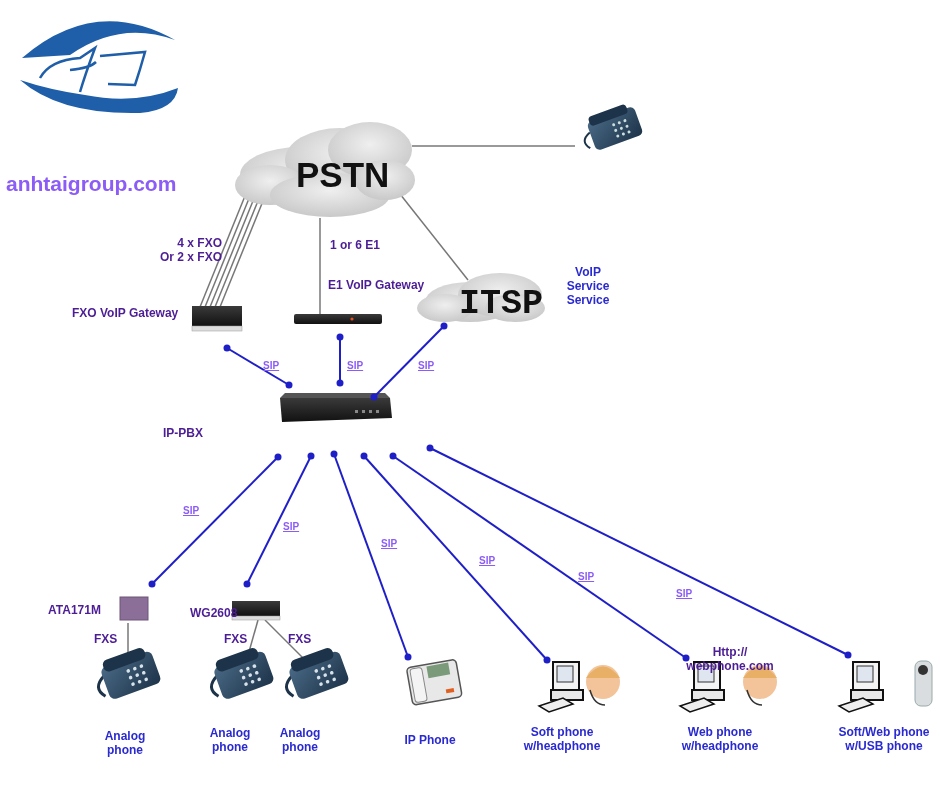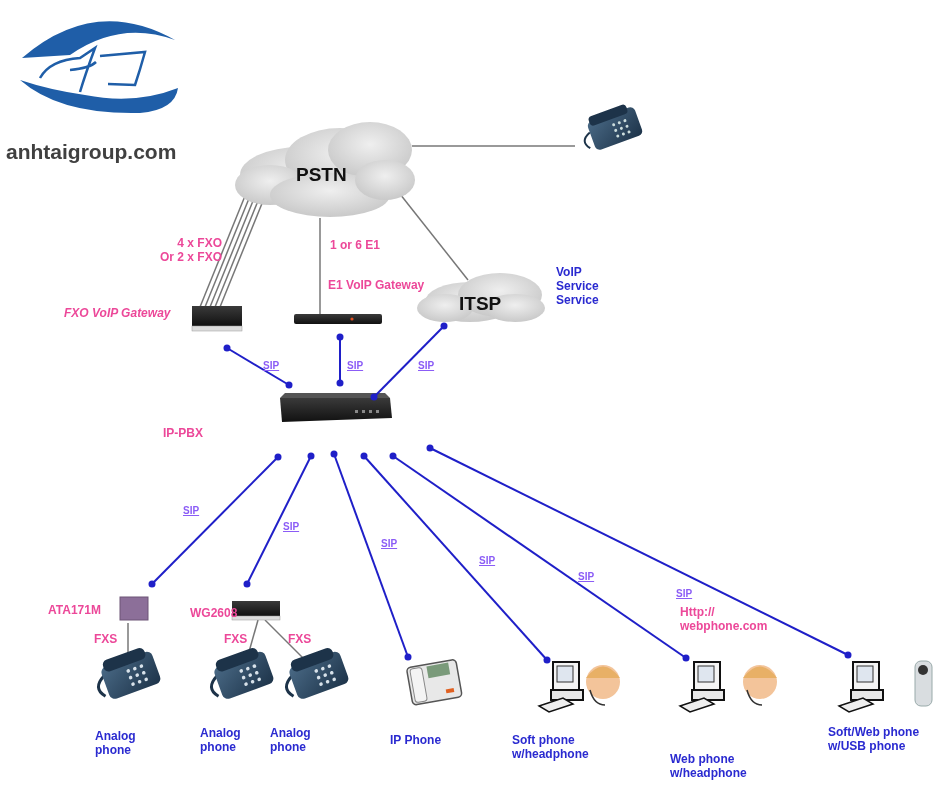--- a/index.html
+++ b/index.html
@@ -1,25 +1,25 @@
 <!DOCTYPE html>
 <html><head>
 <meta charset="utf-8">
 <style>
   html, body { margin:0; padding:0; background:#ffffff; }
   body { width:940px; height:788px; position:relative; overflow:hidden;
          font-family:"Liberation Sans", sans-serif; }
   #canvas { position:absolute; left:0; top:0; }
   .lbl { position:absolute; font-family:"Liberation Sans", sans-serif; font-weight:bold;
-         color:#ec4899; font-size:12px; line-height:14px; white-space:nowrap; }
+         color:#4c1d95; font-size:12px; line-height:14px; white-space:nowrap; }
   .blue { color:#2a2ad0; }
-  .ctr { }
-  .big { font-size:19px; line-height:30px; color:#111; }
+  .ctr { text-align:center; }
+  .big { font-size:35px; line-height:30px; color:#111; }
   .sip { font-size:10px; color:#8b5cf6;text-decoration:underline; }
-  .brand { font-size:21px; line-height:24px; color:#404040; font-weight:bold; }
+  .brand { font-size:21px; line-height:24px; color:#8b5cf6; font-weight:bold;margin-top:32px; }
 </style>
 </head>
 <body>
 
 <svg id="canvas" width="940" height="788" viewBox="0 0 940 788">
   <defs>
     <radialGradient id="cloudG" cx="50%" cy="40%" r="60%">
       <stop offset="0%" stop-color="#efefef"></stop>
       <stop offset="100%" stop-color="#c9c9c9"></stop>
     </radialGradient>
@@ -250,29 +250,29 @@
 
   <g>
     <rect x="915" y="661" width="17" height="45" rx="6" fill="#d9dde0" stroke="#9aa" stroke-width="1"></rect>
     <circle cx="923" cy="670" r="5" fill="#333"></circle>
   </g>
 </svg>
 
 <div class="lbl brand" style="left:6px;top:140px;">anhtaigroup.com</div>
 
 <div class="lbl big" style="left:296px;top:160px;">PSTN</div>
-<div class="lbl big" style="left:459px;top:289px;">ITSP</div>
+<div class="lbl big" style="left:459px;top:289px;font-family:Liberation Mono, monospace;">ITSP</div>
 
 <div class="lbl ctr" style="left:160px;top:236px;width:62px;text-align:right;">
   <div>4 x FXO</div>
   <div>Or 2 x FXO</div>
 </div>
 <div class="lbl" style="left:330px;top:238px;">1 or 6 E1</div>
 <div class="lbl" style="left:328px;top:278px;">E1 VoIP Gateway</div>
-<div class="lbl" style="left:64px;top:306px;font-style:italic;">FXO VoIP Gateway</div>
+<div class="lbl" style="left:72px;top:306px;">FXO VoIP Gateway</div>
 <div class="lbl blue ctr" style="left:556px;top:265px;width:64px;">
   <div>VoIP</div>
   <div>Service</div>
   <div>Service</div>
 </div>
 <div class="lbl" style="left:163px;top:398px;margin-top:28px;">IP-PBX</div>
 
 <div class="lbl sip" style="left:263px;top:359px;">SIP</div>
 <div class="lbl sip" style="left:347px;top:359px;">SIP</div>
 <div class="lbl sip" style="left:418px;top:359px;">SIP</div>
@@ -281,44 +281,44 @@
 <div class="lbl sip" style="left:381px;top:537px;">SIP</div>
 <div class="lbl sip" style="left:479px;top:554px;">SIP</div>
 <div class="lbl sip" style="left:578px;top:570px;">SIP</div>
 <div class="lbl sip" style="left:676px;top:587px;">SIP</div>
 
 <div class="lbl" style="left:48px;top:603px;">ATA171M</div>
 <div class="lbl" style="left:170px;top:606px;margin-left:20px;">WG2608</div>
 <div class="lbl" style="left:94px;top:632px;">FXS</div>
 <div class="lbl" style="left:224px;top:632px;">FXS</div>
 <div class="lbl" style="left:288px;top:632px;">FXS</div>
-<div class="lbl ctr" style="left:680px;top:605px;width:100px;">
+<div class="lbl ctr" style="left:680px;top:645px;width:100px;">
   <div>Http://</div>
   <div>webphone.com</div>
 </div>
 
 <div class="lbl blue ctr" style="left:95px;top:729px;width:60px;">
   <div>Analog</div>
   <div>phone</div>
 </div>
 <div class="lbl blue ctr" style="left:200px;top:726px;width:60px;">
   <div>Analog</div>
   <div>phone</div>
 </div>
 <div class="lbl blue ctr" style="left:270px;top:726px;width:60px;">
   <div>Analog</div>
   <div>phone</div>
 </div>
 <div class="lbl blue ctr" style="left:390px;top:733px;width:80px;">
   <div>IP Phone</div>
 </div>
-<div class="lbl blue ctr" style="left:512px;top:725px;width:100px;margin-top:8px;">
+<div class="lbl blue ctr" style="left:512px;top:725px;width:100px;">
   <div>Soft phone</div>
   <div>w/headphone</div>
 </div>
-<div class="lbl blue ctr" style="left:670px;top:752px;width:100px;">
+<div class="lbl blue ctr" style="left:670px;top:725px;width:100px;">
   <div>Web phone</div>
   <div>w/headphone</div>
 </div>
 <div class="lbl blue ctr" style="left:828px;top:725px;width:112px;">
   <div>Soft/Web phone</div>
   <div>w/USB phone</div>
 </div>
 
 </body></html>

